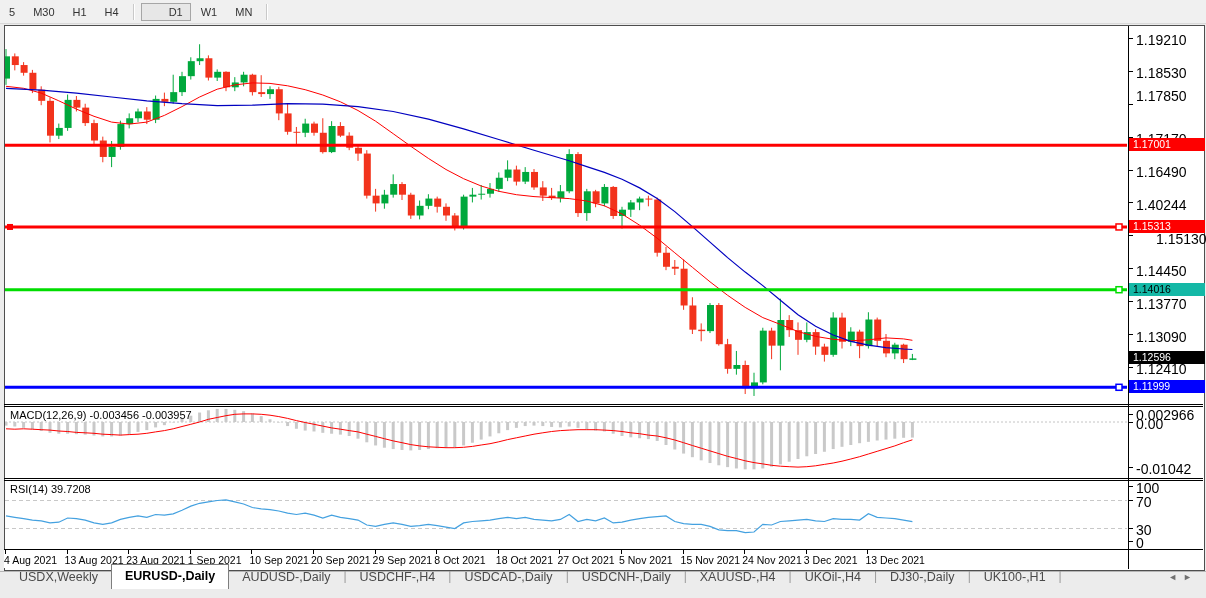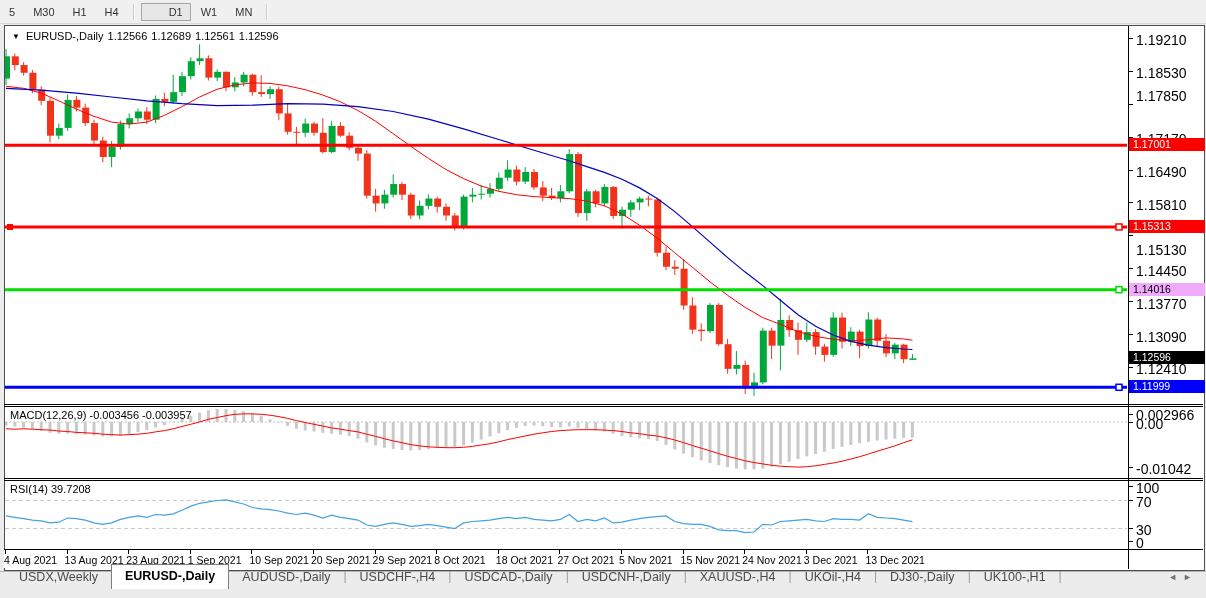--- a/index.html
+++ b/index.html
@@ -381,23 +381,20 @@
       <line x1="868.4000000000001" y1="422" x2="868.4000000000001" y2="441.8466396030672" stroke="#c9c9c9" stroke-width="3"></line>
       <line x1="877.2" y1="422" x2="877.2" y2="440.4934596301308" stroke="#c9c9c9" stroke-width="3"></line>
       <line x1="886.0000000000001" y1="422" x2="886.0000000000001" y2="439.59133964817323" stroke="#c9c9c9" stroke-width="3"></line>
       <line x1="894.8000000000001" y1="422" x2="894.8000000000001" y2="438.6892196662156" stroke="#c9c9c9" stroke-width="3"></line>
       <line x1="903.6" y1="422" x2="903.6" y2="437.787099684258" stroke="#c9c9c9" stroke-width="3"></line>
       <line x1="912.4000000000001" y1="422" x2="912.4000000000001" y2="437.58863328822736" stroke="#c9c9c9" stroke-width="3"></line>
       <polyline points="6,428.8 14.8,429.2 23.6,428.8 32.400000000000006,429.2 41.2,429.7 50,430.1 58.800000000000004,431.0 67.60000000000001,431.5 76.4,432.4 85.2,432.8 94,433.3 102.80000000000001,434.2 111.60000000000001,434.6 120.4,435.1 129.20000000000002,434.6 138,434.2 146.8,433.3 155.60000000000002,431.9 164.4,430.6 173.20000000000002,428.8 182,426.5 190.8,424.3 199.60000000000002,422.0 208.4,419.3 217.20000000000002,417.5 226.00000000000003,415.7 234.8,414.3 243.60000000000002,413.9 252.40000000000003,413.9 261.20000000000005,414.3 270,415.2 278.8,416.6 287.6,418.4 296.40000000000003,420.6 305.20000000000005,422.5 314,424.3 322.8,426.1 331.6,427.9 340.40000000000003,429.2 349.20000000000005,430.6 358,431.9 366.8,434.2 375.6,436.4 384.40000000000003,438.7 393.20000000000005,440.9 402.00000000000006,442.7 410.8,444.6 419.6,445.9 428.40000000000003,446.8 437.20000000000005,447.3 446.00000000000006,447.7 454.8,447.7 463.6,447.3 472.40000000000003,446.4 481.20000000000005,445.0 490.00000000000006,443.7 498.80000000000007,441.8 507.6,439.6 516.4000000000001,437.8 525.2,436.0 534,434.2 542.8000000000001,432.8 551.6,431.5 560.4000000000001,430.6 569.2,430.1 578,429.7 586.8000000000001,429.7 595.6,429.7 604.4000000000001,430.1 613.2,430.6 622,431.5 630.8000000000001,432.8 639.6,433.7 648.4000000000001,435.1 657.2,436.0 666,437.8 674.8000000000001,440.0 683.6,442.7 692.4000000000001,445.5 701.2,448.2 710,450.9 718.8000000000001,453.6 727.6,456.3 736.4000000000001,458.5 745.2,460.8 754.0000000000001,462.6 762.8000000000001,463.9 771.6,465.3 780.4000000000001,466.2 789.2,466.7 798.0000000000001,467.1 806.8000000000001,466.7 815.6,465.8 824.4000000000001,464.4 833.2,463.0 842.0000000000001,461.2 850.8000000000001,459.0 859.6,456.7 868.4000000000001,454.0 877.2,451.3 886.0000000000001,448.6 894.8000000000001,445.9 903.6,442.7 912.4000000000001,439.8" fill="none" stroke="#fe0000" stroke-width="1"></polyline>
       <polyline points="6,515.9 14.8,517.3 23.6,518.7 32.400000000000006,520.1 41.2,520.8 50,522.9 58.800000000000004,522.2 67.60000000000001,518.0 76.4,518.7 85.2,520.1 94,522.9 102.80000000000001,524.3 111.60000000000001,522.9 120.4,519.4 129.20000000000002,517.3 138,515.9 146.8,517.3 155.60000000000002,514.5 164.4,515.2 173.20000000000002,513.8 182,510.3 190.8,506.1 199.60000000000002,503.3 208.4,501.9 217.20000000000002,500.5 226.00000000000003,499.8 234.8,501.9 243.60000000000002,504.0 252.40000000000003,507.5 261.20000000000005,508.9 270,509.6 278.8,511.0 287.6,513.1 296.40000000000003,514.5 305.20000000000005,513.1 314,515.2 322.8,518.0 331.6,515.2 340.40000000000003,517.3 349.20000000000005,518.7 358,520.1 366.8,525.0 375.6,526.4 384.40000000000003,524.3 393.20000000000005,522.9 402.00000000000006,524.3 410.8,526.4 419.6,525.7 428.40000000000003,524.3 437.20000000000005,525.7 446.00000000000006,527.1 454.8,528.5 463.6,522.9 472.40000000000003,521.5 481.20000000000005,520.8 490.00000000000006,520.1 498.80000000000007,518.7 507.6,517.3 516.4000000000001,518.7 525.2,517.3 534,519.4 542.8000000000001,520.1 551.6,520.8 560.4000000000001,519.4 569.2,514.5 578,521.5 586.8000000000001,519.4 595.6,520.8 604.4000000000001,518.0 613.2,522.9 622,522.2 630.8000000000001,520.1 639.6,518.7 648.4000000000001,517.3 657.2,516.6 666,515.9 674.8000000000001,521.5 683.6,523.6 692.4000000000001,524.3 701.2,524.3 710,526.4 718.8000000000001,529.9 727.6,530.6 736.4000000000001,530.6 745.2,532.7 754.0000000000001,532.0 762.8000000000001,524.3 771.6,525.0 780.4000000000001,521.5 789.2,520.8 798.0000000000001,520.1 806.8000000000001,519.4 815.6,520.8 824.4000000000001,521.5 833.2,518.7 842.0000000000001,519.4 850.8000000000001,519.4 859.6,520.1 868.4000000000001,513.8 877.2,517.3 886.0000000000001,518.0 894.8000000000001,518.7 903.6,520.1 912.4000000000001,521.7" fill="none" stroke="#44a1e0" stroke-width="1.2"></polyline>
     </svg>
 
-  <div id="chart-title">
-    <span class="tri">▼</span><span>EURUSD-,Daily</span><span>1.12566</span><span>1.12689</span><span>1.12561</span><span>1.12596</span>
-  </div>
 
   <div class="pane-label" style="top:409px">
     <span>MACD(12,26,9)</span>&nbsp;<span>-0.003456</span>&nbsp;<span>-0.003957</span>
   </div>
   <div class="pane-label" style="top:483px">
     <span>RSI(14)</span>&nbsp;<span>39.7208</span>
   </div>
 
   <div class="pane-sep" style="top:404px"></div>
   <div class="pane-sep" style="top:406px"></div>
@@ -411,23 +408,23 @@
       <div class="axis-label" style="top: 32.4301px;">1.19210</div>
       <div class="axis-tick" style="top: 71px;"></div>
       <div class="axis-label" style="top: 65.3281px;">1.18530</div>
       <div class="axis-tick" style="top: 104px;"></div>
       <div class="axis-label" style="top: 88px;">1.17850</div>
       <div class="axis-tick" style="top: 137px;"></div>
       <div class="axis-label" style="top: 131.124px;">1.17170</div>
       <div class="axis-tick" style="top: 170px;"></div>
       <div class="axis-label" style="top: 164.022px;">1.16490</div>
       <div class="axis-tick" style="top: 202px;"></div>
-      <div class="axis-label" style="top: 196.92px;">1.15810</div>
+      <div class="axis-label" style="top: 196.92px;">1.40244</div>
       <div class="axis-tick" style="top: 235px;"></div>
-      <div class="axis-label" style="top: 242px;">1.15130</div>
+      <div class="axis-label" style="top: 231px; margin-left: 20px;">1.15130</div>
       <div class="axis-tick" style="top: 268px;"></div>
       <div class="axis-label" style="top: 262.716px;">1.14450</div>
       <div class="axis-tick" style="top: 301px;"></div>
       <div class="axis-label" style="top: 295.613px;">1.13770</div>
       <div class="axis-tick" style="top: 334px;"></div>
       <div class="axis-label" style="top: 328.511px;">1.13090</div>
       <div class="axis-tick" style="top: 367px;"></div>
       <div class="axis-label" style="top: 361.409px;">1.12410</div>
       <div class="axis-label" style="top: 407px;">0.002966</div>
       <div class="axis-tick" style="top: 414px;"></div>
@@ -438,21 +435,21 @@
       <div class="axis-label" style="top: 480px;">100</div>
       <div class="axis-tick" style="top: 486px;"></div>
       <div class="axis-label" style="top: 494px;">70</div>
       <div class="axis-tick" style="top: 500px;"></div>
       <div class="axis-label" style="top: 522px;">30</div>
       <div class="axis-tick" style="top: 528px;"></div>
       <div class="axis-label" style="top: 535px;">0</div>
       <div class="axis-tick" style="top: 541px;"></div>
       <div class="price-tag" style="top: 138.3px; background: rgb(254, 0, 0); color: rgb(255, 255, 255);">1.17001</div>
       <div class="price-tag" style="top: 219.964px; background: rgb(254, 0, 0); color: rgb(255, 255, 255);">1.15313</div>
-      <div class="price-tag" style="top: 282.712px; background: #f0abfc; color: rgb(0, 0, 0);">1.14016</div>
+      <div class="price-tag" style="top: 282.712px; background: #14b8a6; color: rgb(0, 0, 0);">1.14016</div>
       <div class="price-tag" style="top: 380.293px; background: rgb(0, 0, 255); color: rgb(255, 255, 255);">1.11999</div>
       <div class="price-tag" style="top: 351.411px; background: rgb(0, 0, 0); color: rgb(255, 255, 255);">1.12596</div>
     </div>
   <div id="time-axis">
       <div class="date-tick" style="left: 1px;"></div>
       <div class="date-label" style="left: 0px;">4 Aug 2021</div>
       <div class="date-tick" style="left: 62.6px;"></div>
       <div class="date-label" style="left: 60.6px;">13 Aug 2021</div>
       <div class="date-tick" style="left: 124.2px;"></div>
       <div class="date-label" style="left: 122.2px;">23 Aug 2021</div>

